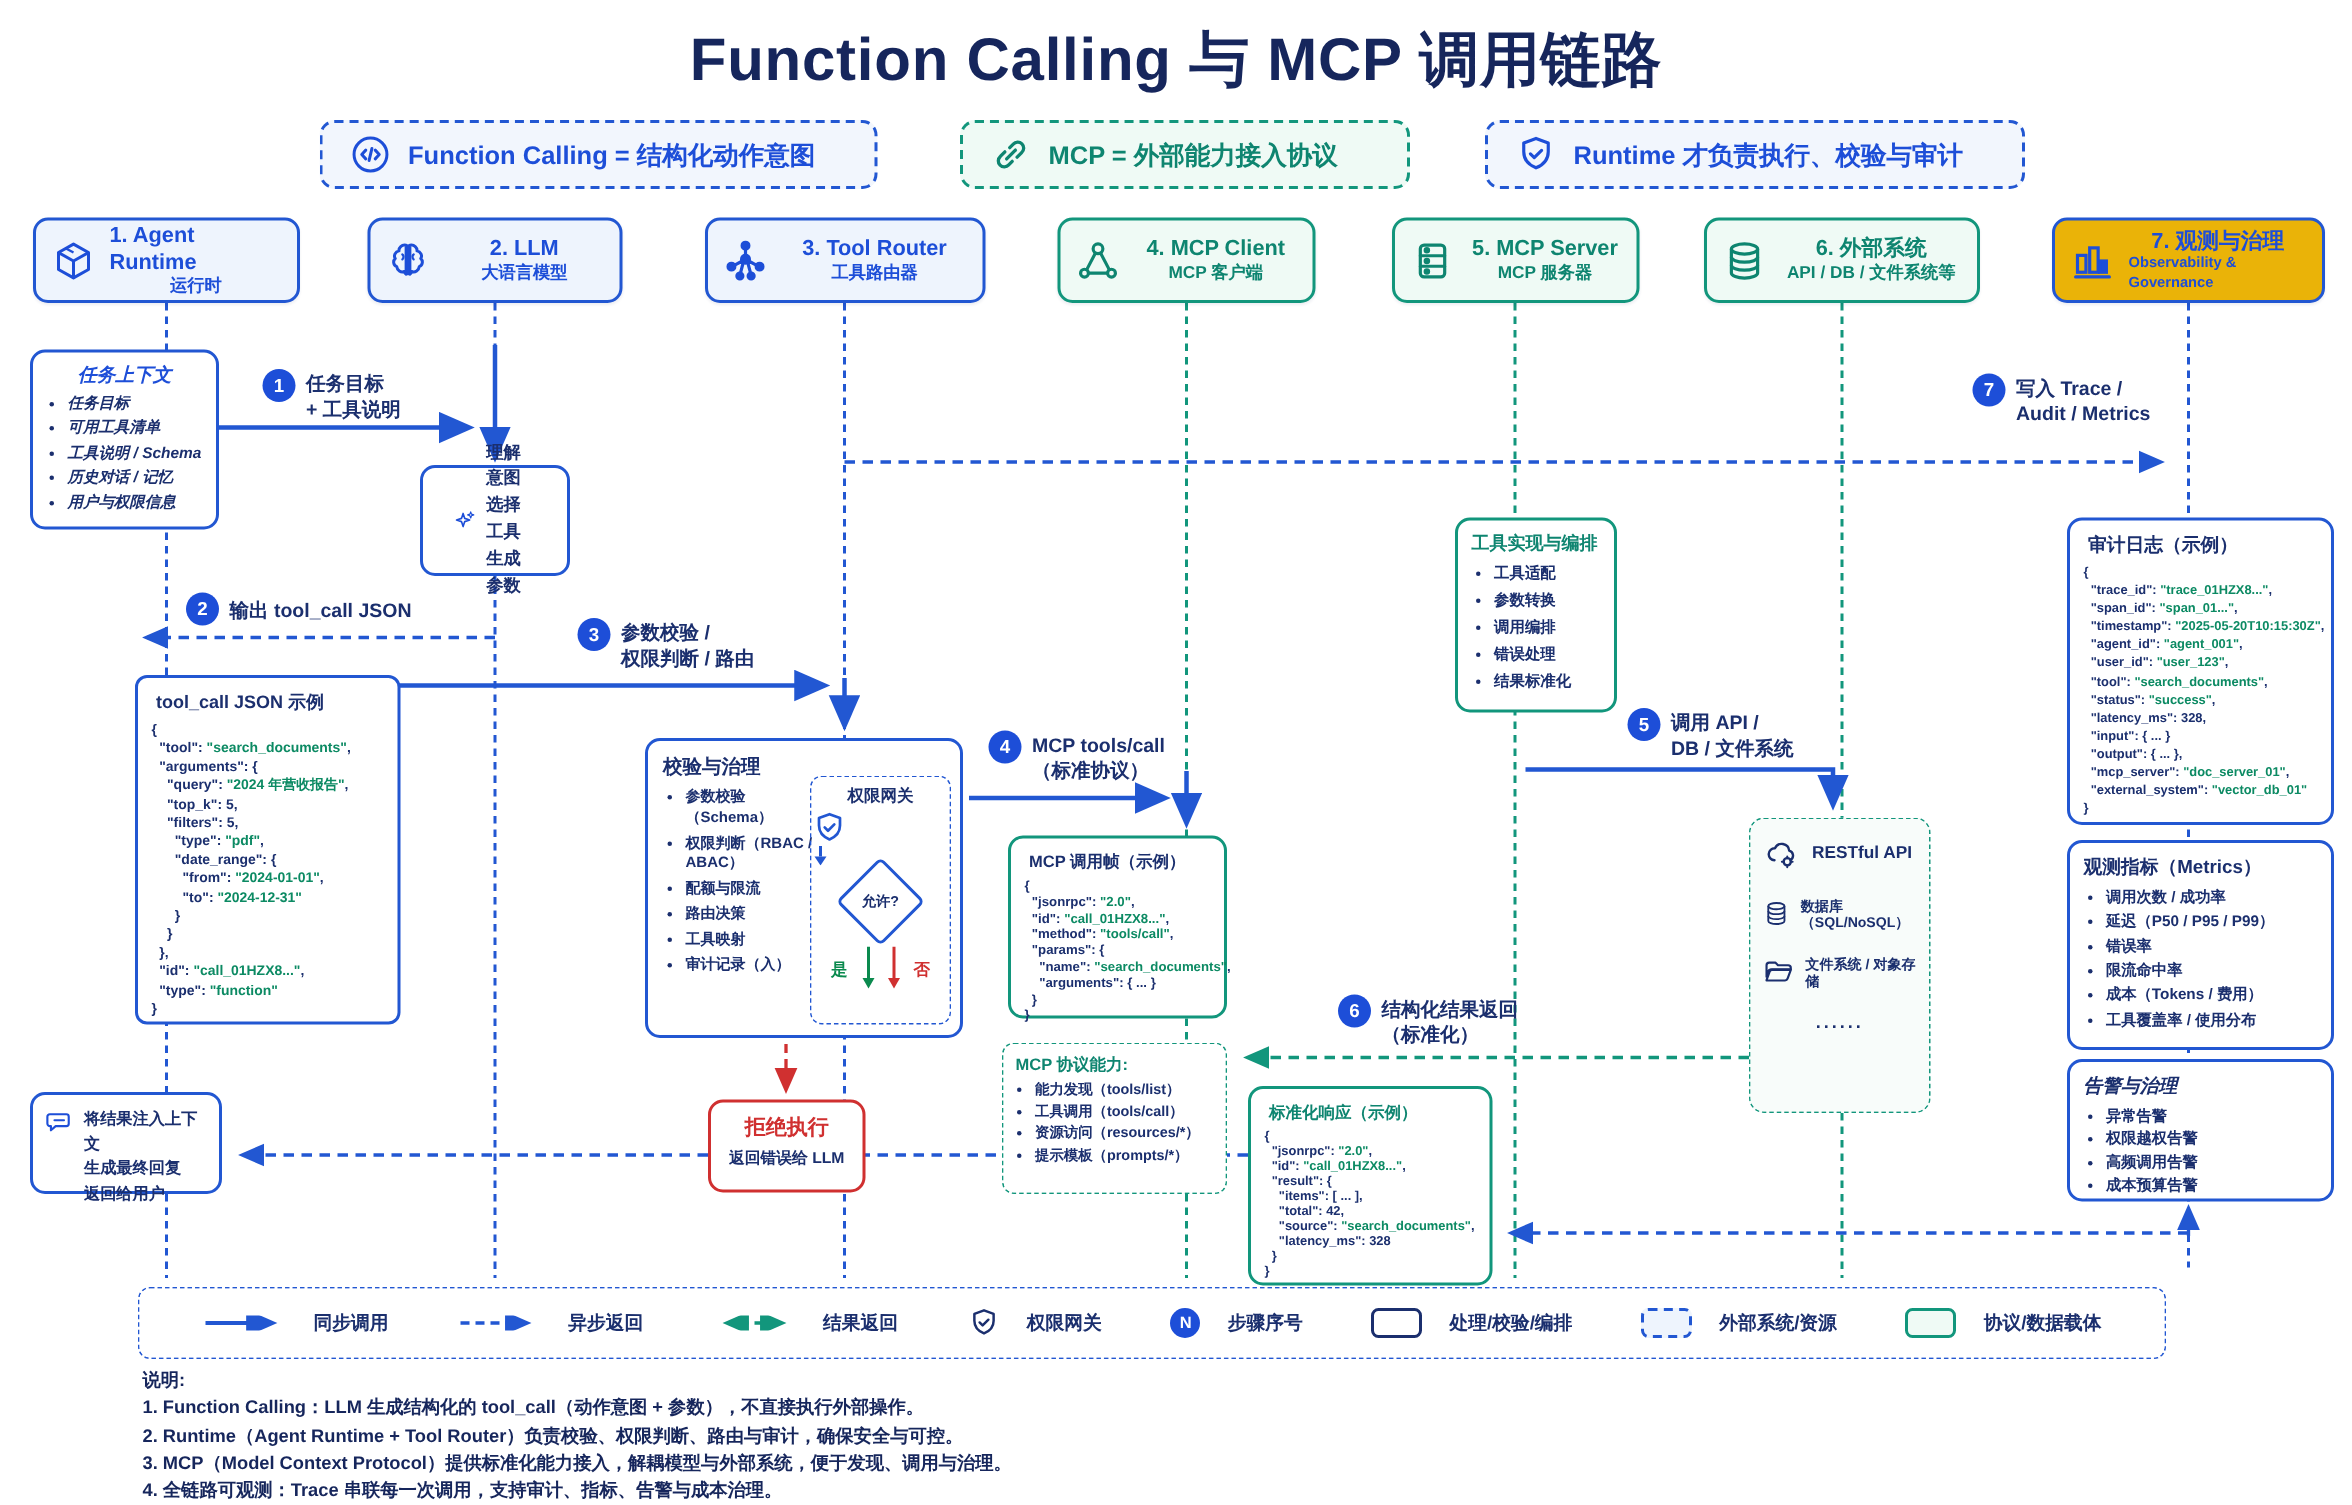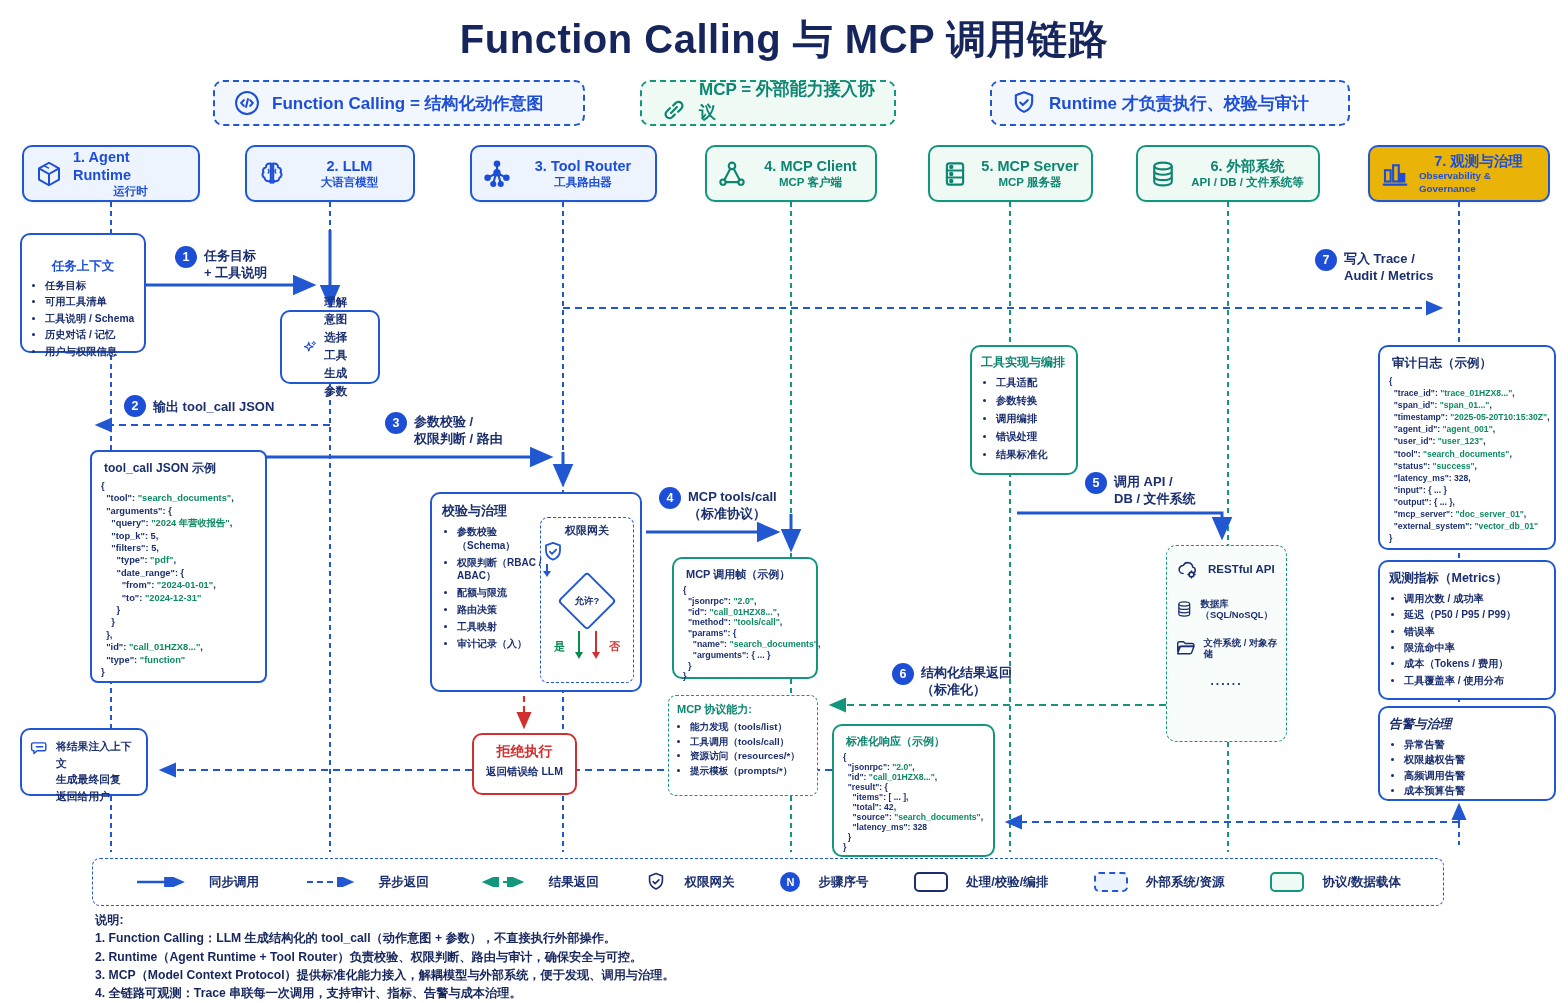--- a/index.html
+++ b/index.html
@@ -19,21 +19,21 @@
   .dg{stroke:var(--teal);stroke-width:2.2;fill:none;stroke-dasharray:7 5;}
   .dr{stroke:var(--red);stroke-width:2.2;fill:none;stroke-dasharray:6 4;}
 
   #title{position:absolute;top:12px;left:0;width:100%;text-align:center;
     font-size:40px;font-weight:800;color:var(--navy-d);letter-spacing:.5px;}
 
   .badge{position:absolute;top:80px;height:46px;display:flex;align-items:center;gap:11px;
     padding:0 18px;border-radius:10px;font-size:17px;font-weight:700;}
   .badge.bb{border:2px dashed var(--blue);background:#f2f6fd;color:var(--blue-t);}
   .badge.bg{border:2px dashed var(--teal);background:var(--bg-green);color:var(--teal-t);}
-  #badge-fc{left:213px;width:372px;} #badge-mcp{left:640px;width:256px;align-items:flex-end;} #badge-rt{left:990px;width:360px;}
+  #badge-fc{left:213px;width:372px;} #badge-mcp{left:640px;width:300px;} #badge-rt{left:990px;width:360px;}
   .badge svg{flex:0 0 auto;}
 
   .hdr{position:absolute;top:145px;height:57px;border-radius:10px;display:flex;align-items:center;
     gap:9px;padding:0 10px;box-shadow:0 1px 2px rgba(20,40,90,.08);}
   .hdr.hb{background:var(--bg-blue);border:2px solid var(--blue);color:var(--blue-t);}
   .hdr.hg{background:var(--bg-green);border:2px solid var(--teal);color:var(--teal-t);}
   .hdr .tx{display:flex;flex-direction:column;align-items:center;flex:1;line-height:1.25;}
   .hdr .t{font-weight:800;font-size:14.5px;}
   .hdr .s{font-weight:600;font-size:11.5px;}
   #hdr-7 .s{font-size:9.8px;}
@@ -46,21 +46,21 @@
   .bx{position:absolute;background:#fff;border-radius:10px;}
   .bx.blue{border:2px solid var(--blue);} .bx.green{border:2px solid var(--teal);}
   .bx.gdash{border:1.8px dashed var(--teal);} .bx.bdash{border:1.8px dashed var(--blue);}
   .bx.red{border:2px solid var(--red);}
 
   .bt{font-weight:800;color:var(--navy);}
   .bt.teal{color:var(--teal-t);} .bt.blue{color:var(--blue-t);}
   ul.bl{margin:4px 0 0 15px;padding:0;color:var(--navy);font-weight:600;}
   ul.bl li{margin:0;}
 
-  #task-context{left:20px;top:233px;width:126px;height:120px;padding:23px 8px;}
+  #task-context{left:20px;top:233px;width:126px;height:120px;padding:7px 8px;font-style:italic;}
   #task-context .bt{text-align:center;font-size:12.5px;}
   #task-context ul{font-size:10.3px;line-height:1.6;margin-top:3px;}
 
   #understand{left:280px;top:310px;width:100px;height:74px;display:flex;align-items:center;gap:6px;padding:5px 20px;}
   #understand .lines{font-size:11.5px;font-weight:700;color:var(--navy);line-height:1.55;}
 
   .cb{padding:8px 9px;}
   .cb .bt{font-size:12px;margin:0 0 3px 3px;}
   pre.code{margin:0;font-family:"Liberation Sans",sans-serif;font-weight:600;color:var(--navy);white-space:pre;}
   .code .str{color:var(--str);}

